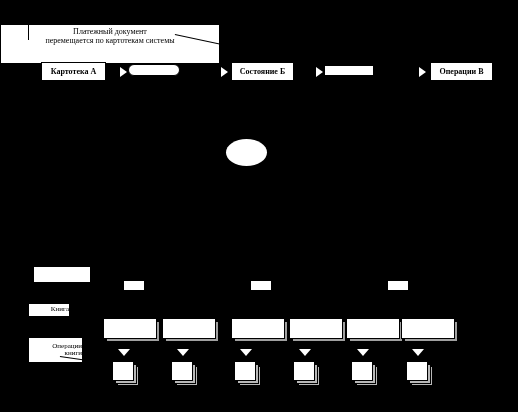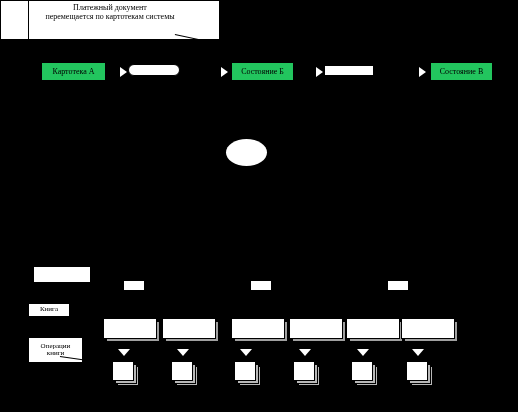--- a/index.html
+++ b/index.html
@@ -18,34 +18,36 @@
   .abs { position: absolute; box-sizing: border-box; }
 
   
   .callout {
     background: #ffffff;
     border: 1px solid #000000;
     color: #000000;
     text-align: center;
     line-height: 1.08;
     overflow: hidden;
+    margin-top: 24px;
   }
   .callout .ln { display: block; white-space: nowrap; }
 
   
   .kartoteka {
-    background: #22c55e;
+    background: #ffffff;
     border: 1px solid #000000;
     color: #000000;
     display: flex;
     align-items: center;
     justify-content: center;
     text-align: right;
     white-space: nowrap;
     box-shadow: 1px 1px 0 #000000;
+    font-weight: bold;
   }
 
   
   .op-rounded {
     background: #ffffff;
     border: 1px solid #000000;
     border-radius: 7px;
     box-shadow: 1px 2px 0 #000000;
   }
   .op-plain {
@@ -76,21 +78,21 @@
   
   .row-label {
     background: #ffffff;
     border: 1px solid #000000;
     color: #000000;
     text-align: center;
     line-height: 1.05;
     overflow: hidden;
     display: flex;
     flex-direction: column;
-    align-items: center;
+    align-items: flex-end;
     justify-content: center;
   }
   .row-label .ln { display: block; white-space: nowrap; }
 
   
   .marker-box {
     background: #ffffff;
     border: 1px solid #ffffff;
   }
 
@@ -155,21 +157,21 @@
 
   <div class="abs arrow-right" style="left:316px; top:67px;"></div>
 
   <div class="abs op-plain" style="left:325px; top:66px; width:48px; height:9px;">
     <span></span>
   </div>
 
   <div class="abs arrow-right" style="left:419px; top:67px;"></div>
 
   <div class="abs kartoteka" style="left:430px; top:62px; width:63px; height:19px; font-size:8px;">
-    <span>Состояние В</span>
+    <span>Операции В</span>
   </div>
 
   <div class="abs leader" style="left:168px; top:143px; width:52px; transform: rotate(16deg);"></div>
 
   <div class="abs ellipse" style="left:226px; top:139px; width:41px; height:27px;">
     <span></span>
   </div>
 
   <div class="abs row-label" style="left:33px; top:266px; width:58px; height:17px; font-size:6px;">
     <span class="ln"></span>

